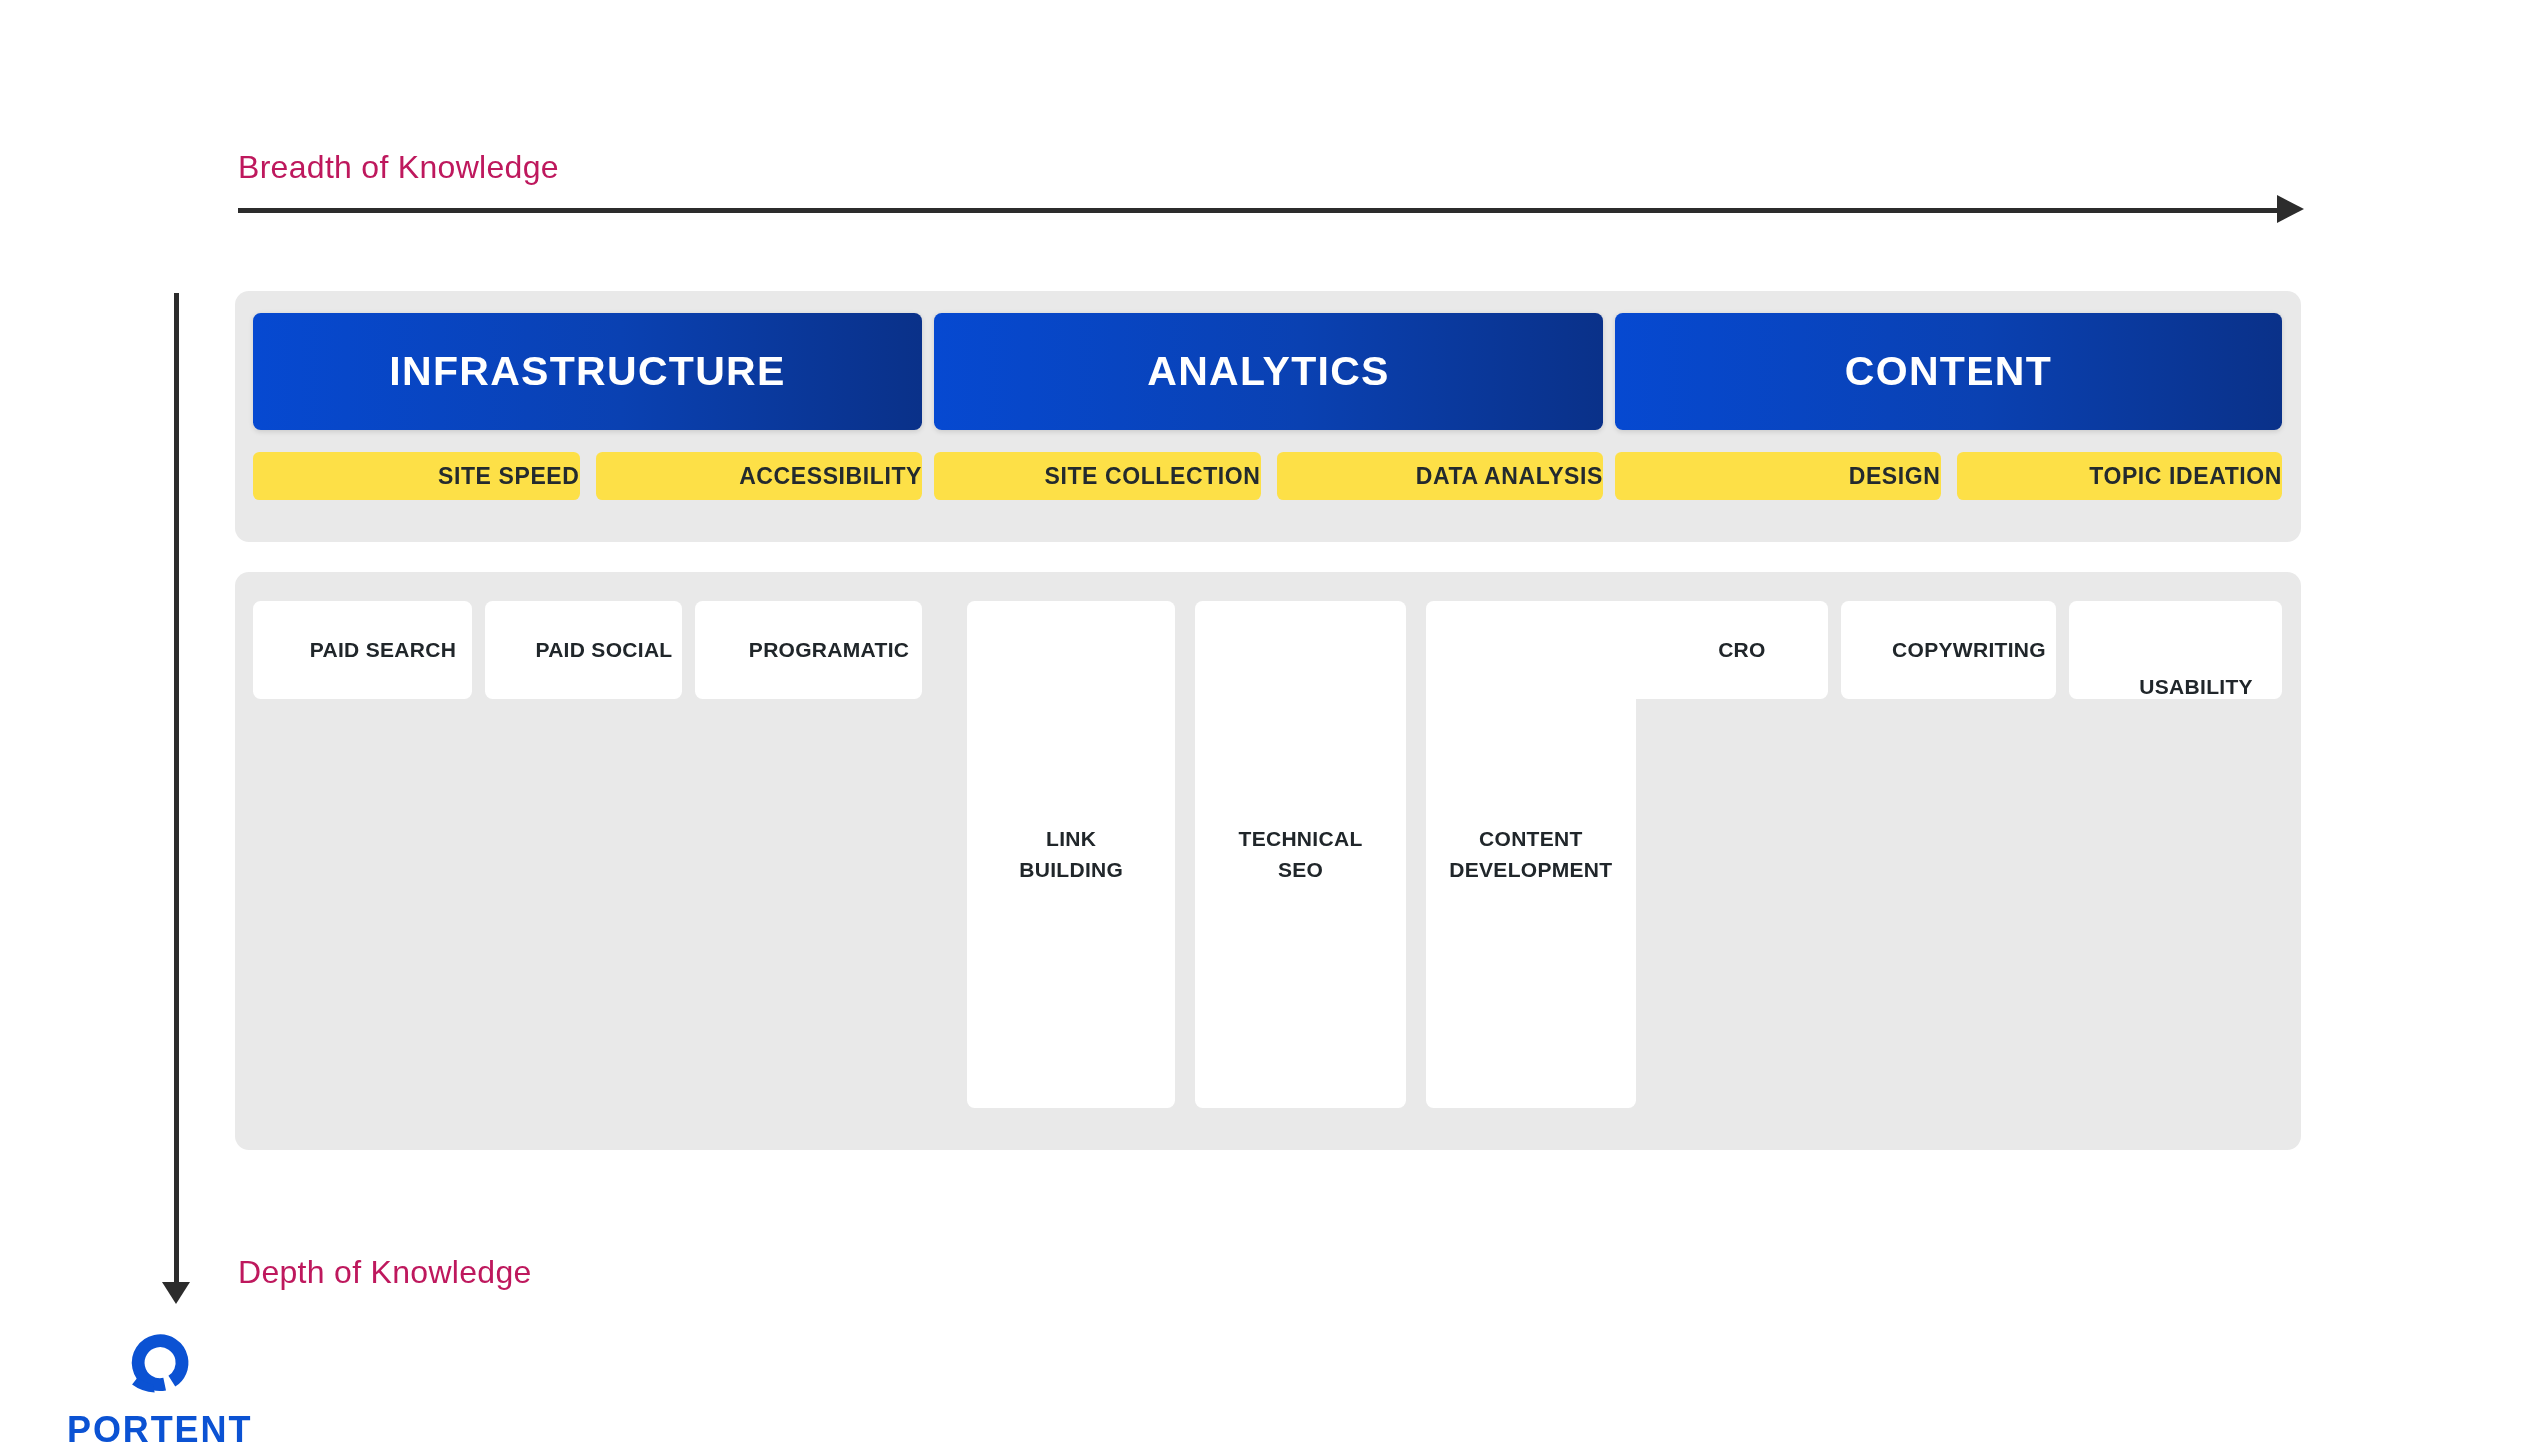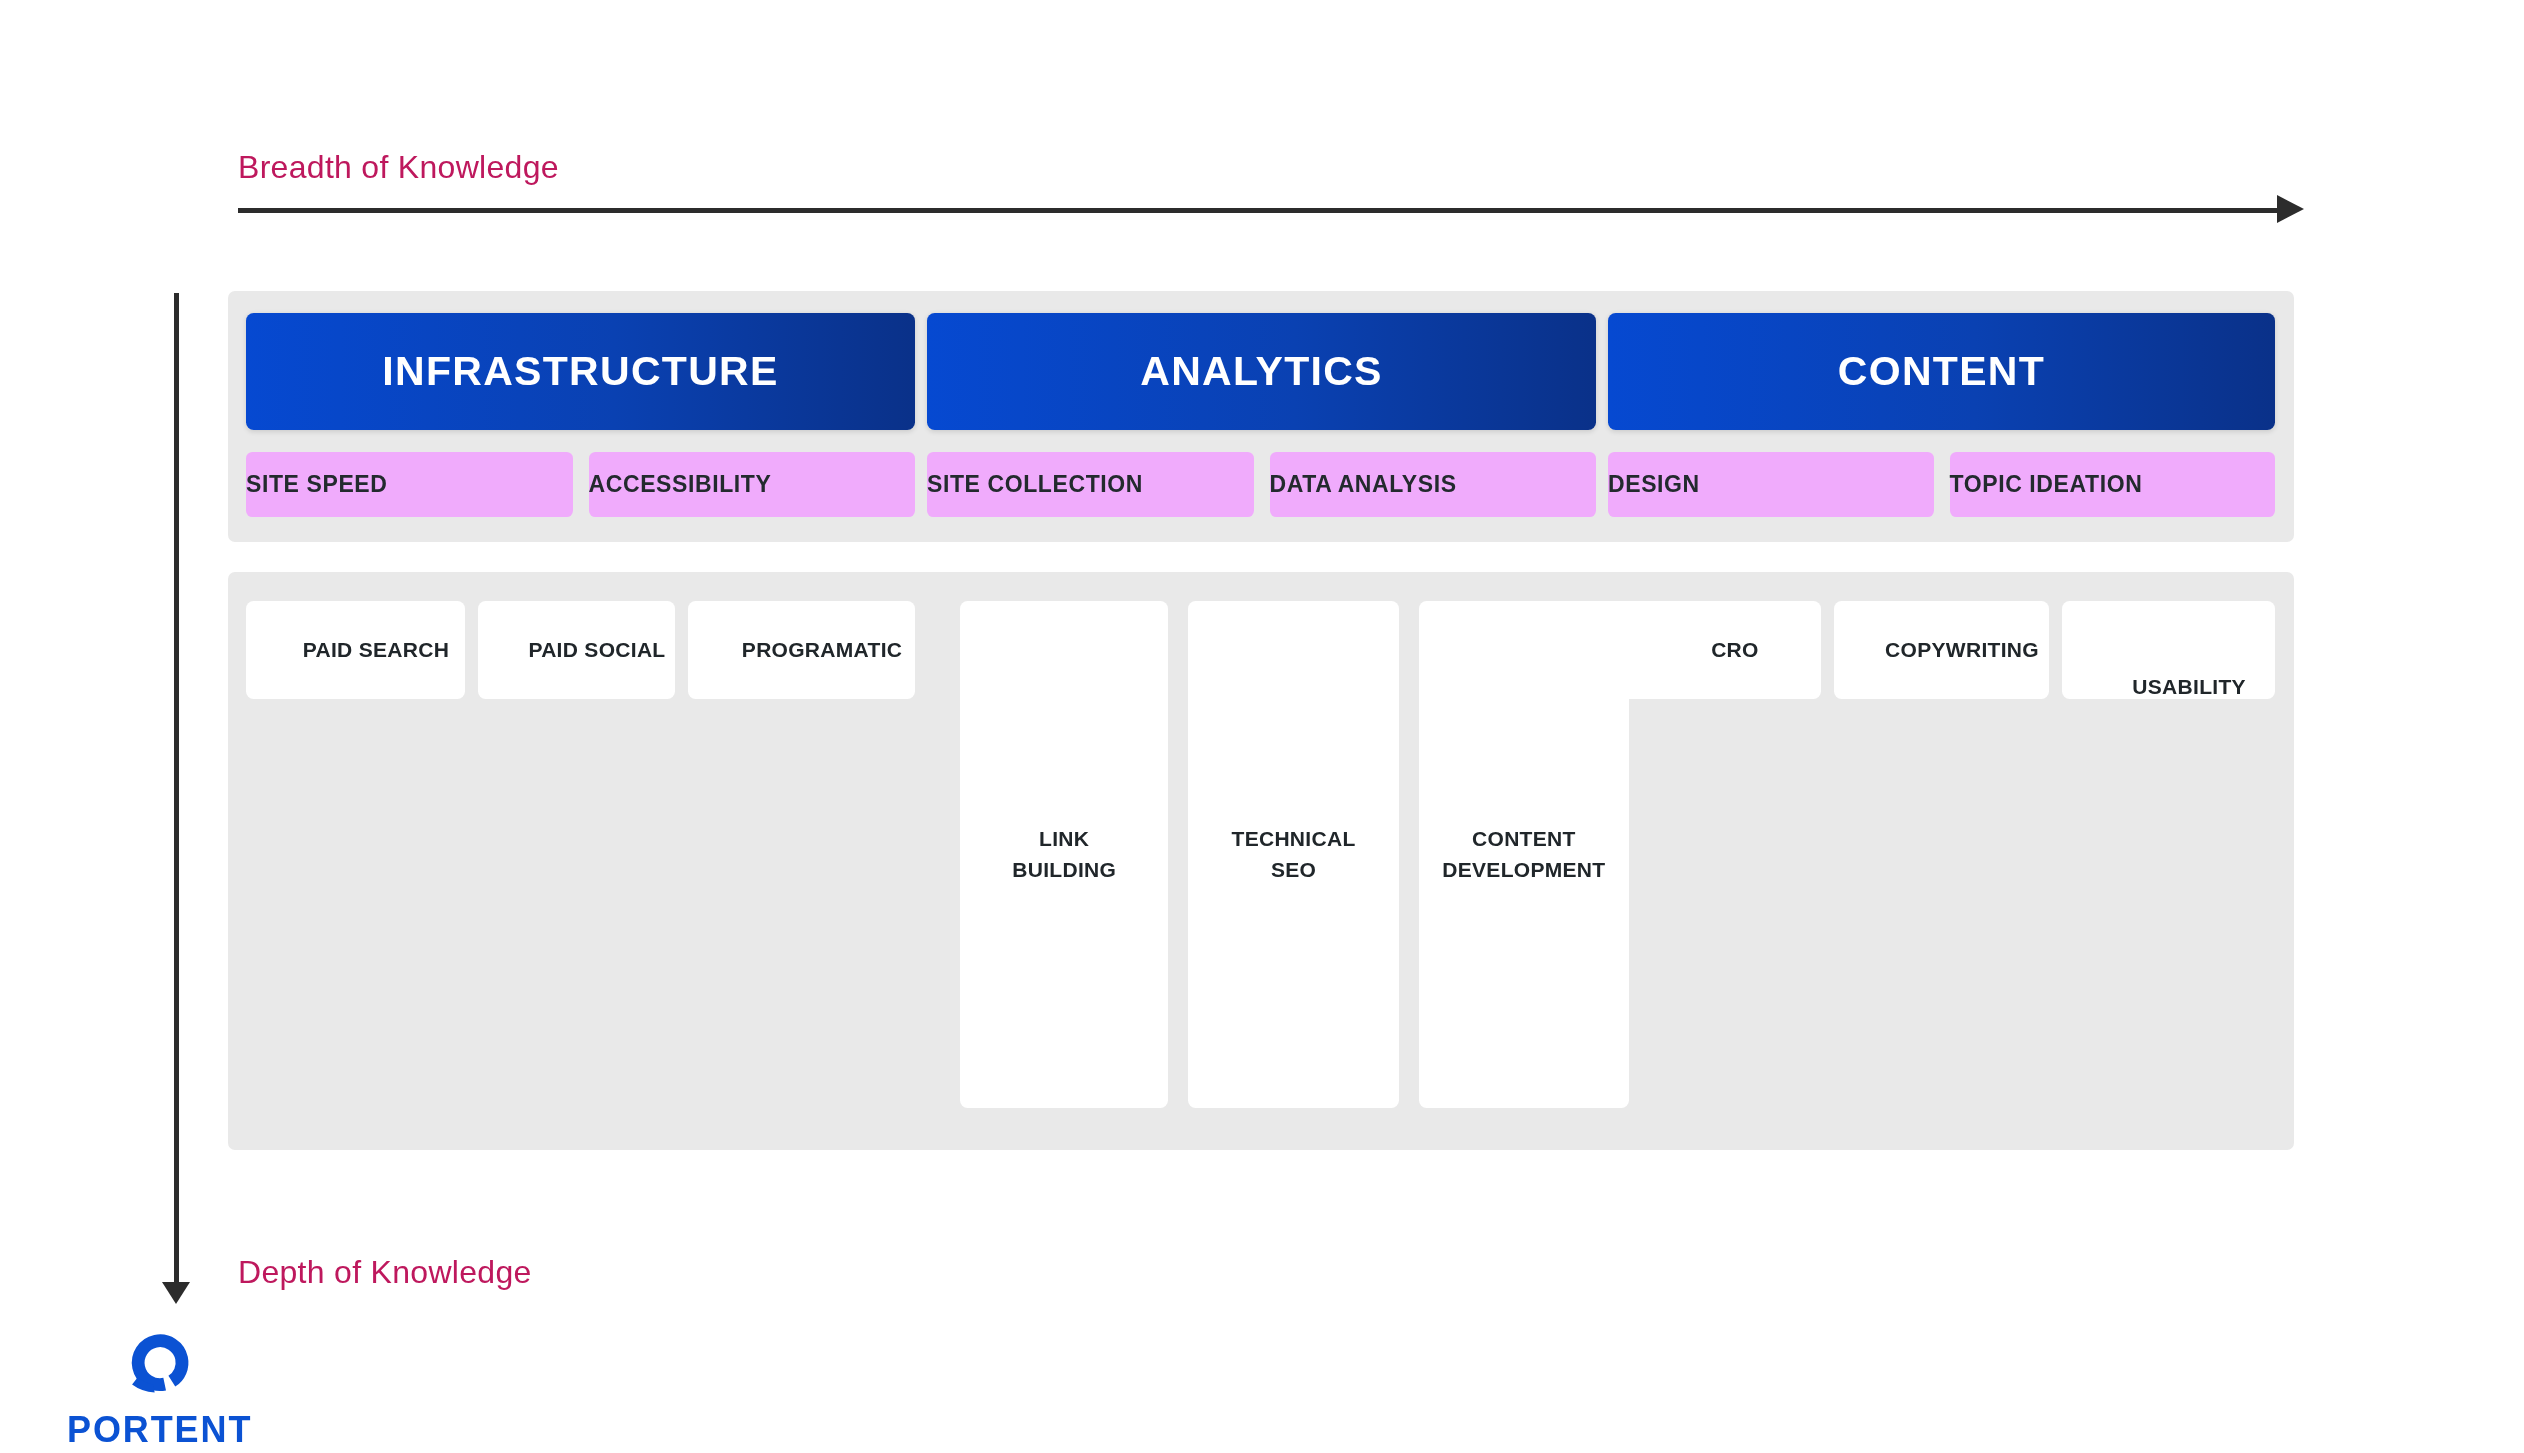--- a/index.html
+++ b/index.html
@@ -18,39 +18,39 @@
   #h-arrow-head{
     position:absolute;left:2277px;top:195px;width:0;height:0;
     border-top:14.7px solid transparent;border-bottom:14.7px solid transparent;border-left:27px solid #2c2c2c;
   }
   #v-arrow-line{position:absolute;left:174px;top:293px;width:4.5px;height:990px;background:#2c2c2c;}
   #v-arrow-head{
     position:absolute;left:162px;top:1282px;width:0;height:0;
     border-left:14.7px solid transparent;border-right:14.7px solid transparent;border-top:22px solid #2c2c2c;
   }
   
-  .panel{position:absolute;left:228px;width:2066px;background:#e9e9e9;border-radius:7px;}
+  .panel{position:absolute;left:235px;width:2066px;background:#e9e9e9;border-radius:14px;}
   #top-panel{top:291px;height:251px;}
   #bottom-panel{top:572px;height:578px;}
   .col{position:absolute;}
   .col-a{left:18px;width:669px;}
   .col-b{left:699px;width:669px;}
   .col-c{left:1380px;width:667px;}
   
   .cat-header{
     position:relative;top:22.4px;height:117px;border-radius:7.7px;
     background:linear-gradient(90deg,#0649d1 0%,#0a41b2 55%,#0a3189 100%);
     display:flex;align-items:center;justify-content:center;
     color:#ffffff;font-size:41px;font-weight:700;letter-spacing:1.3px;
     box-shadow:0 1.9px 5.1px rgba(0,0,0,0.12);
   }
   .sub-row{position:relative;top:44px;display:flex;gap:16px;}
   .sub-box{
-    flex:1;height:65px;border-radius:6.4px;background:#f0abfc;
-    display:flex;align-items:center;justify-content:flex-start;
+    flex:1;height:48px;border-radius:6.4px;background:#fde047;
+    display:flex;align-items:center;justify-content:flex-end;
     color:#232a2e;font-size:23px;font-weight:700;letter-spacing:0.6px;white-space:nowrap;
   }
   
   .skill-row{position:absolute;top:29px;display:flex;}
   .row-a{gap:13.5px;}
   .row-b{gap:20px;padding-left:33px;}
   .row-c{gap:13px;}
   .skill-box{
     background:#ffffff;border-radius:7.7px;
     display:flex;align-items:center;justify-content:center;text-align:center;

